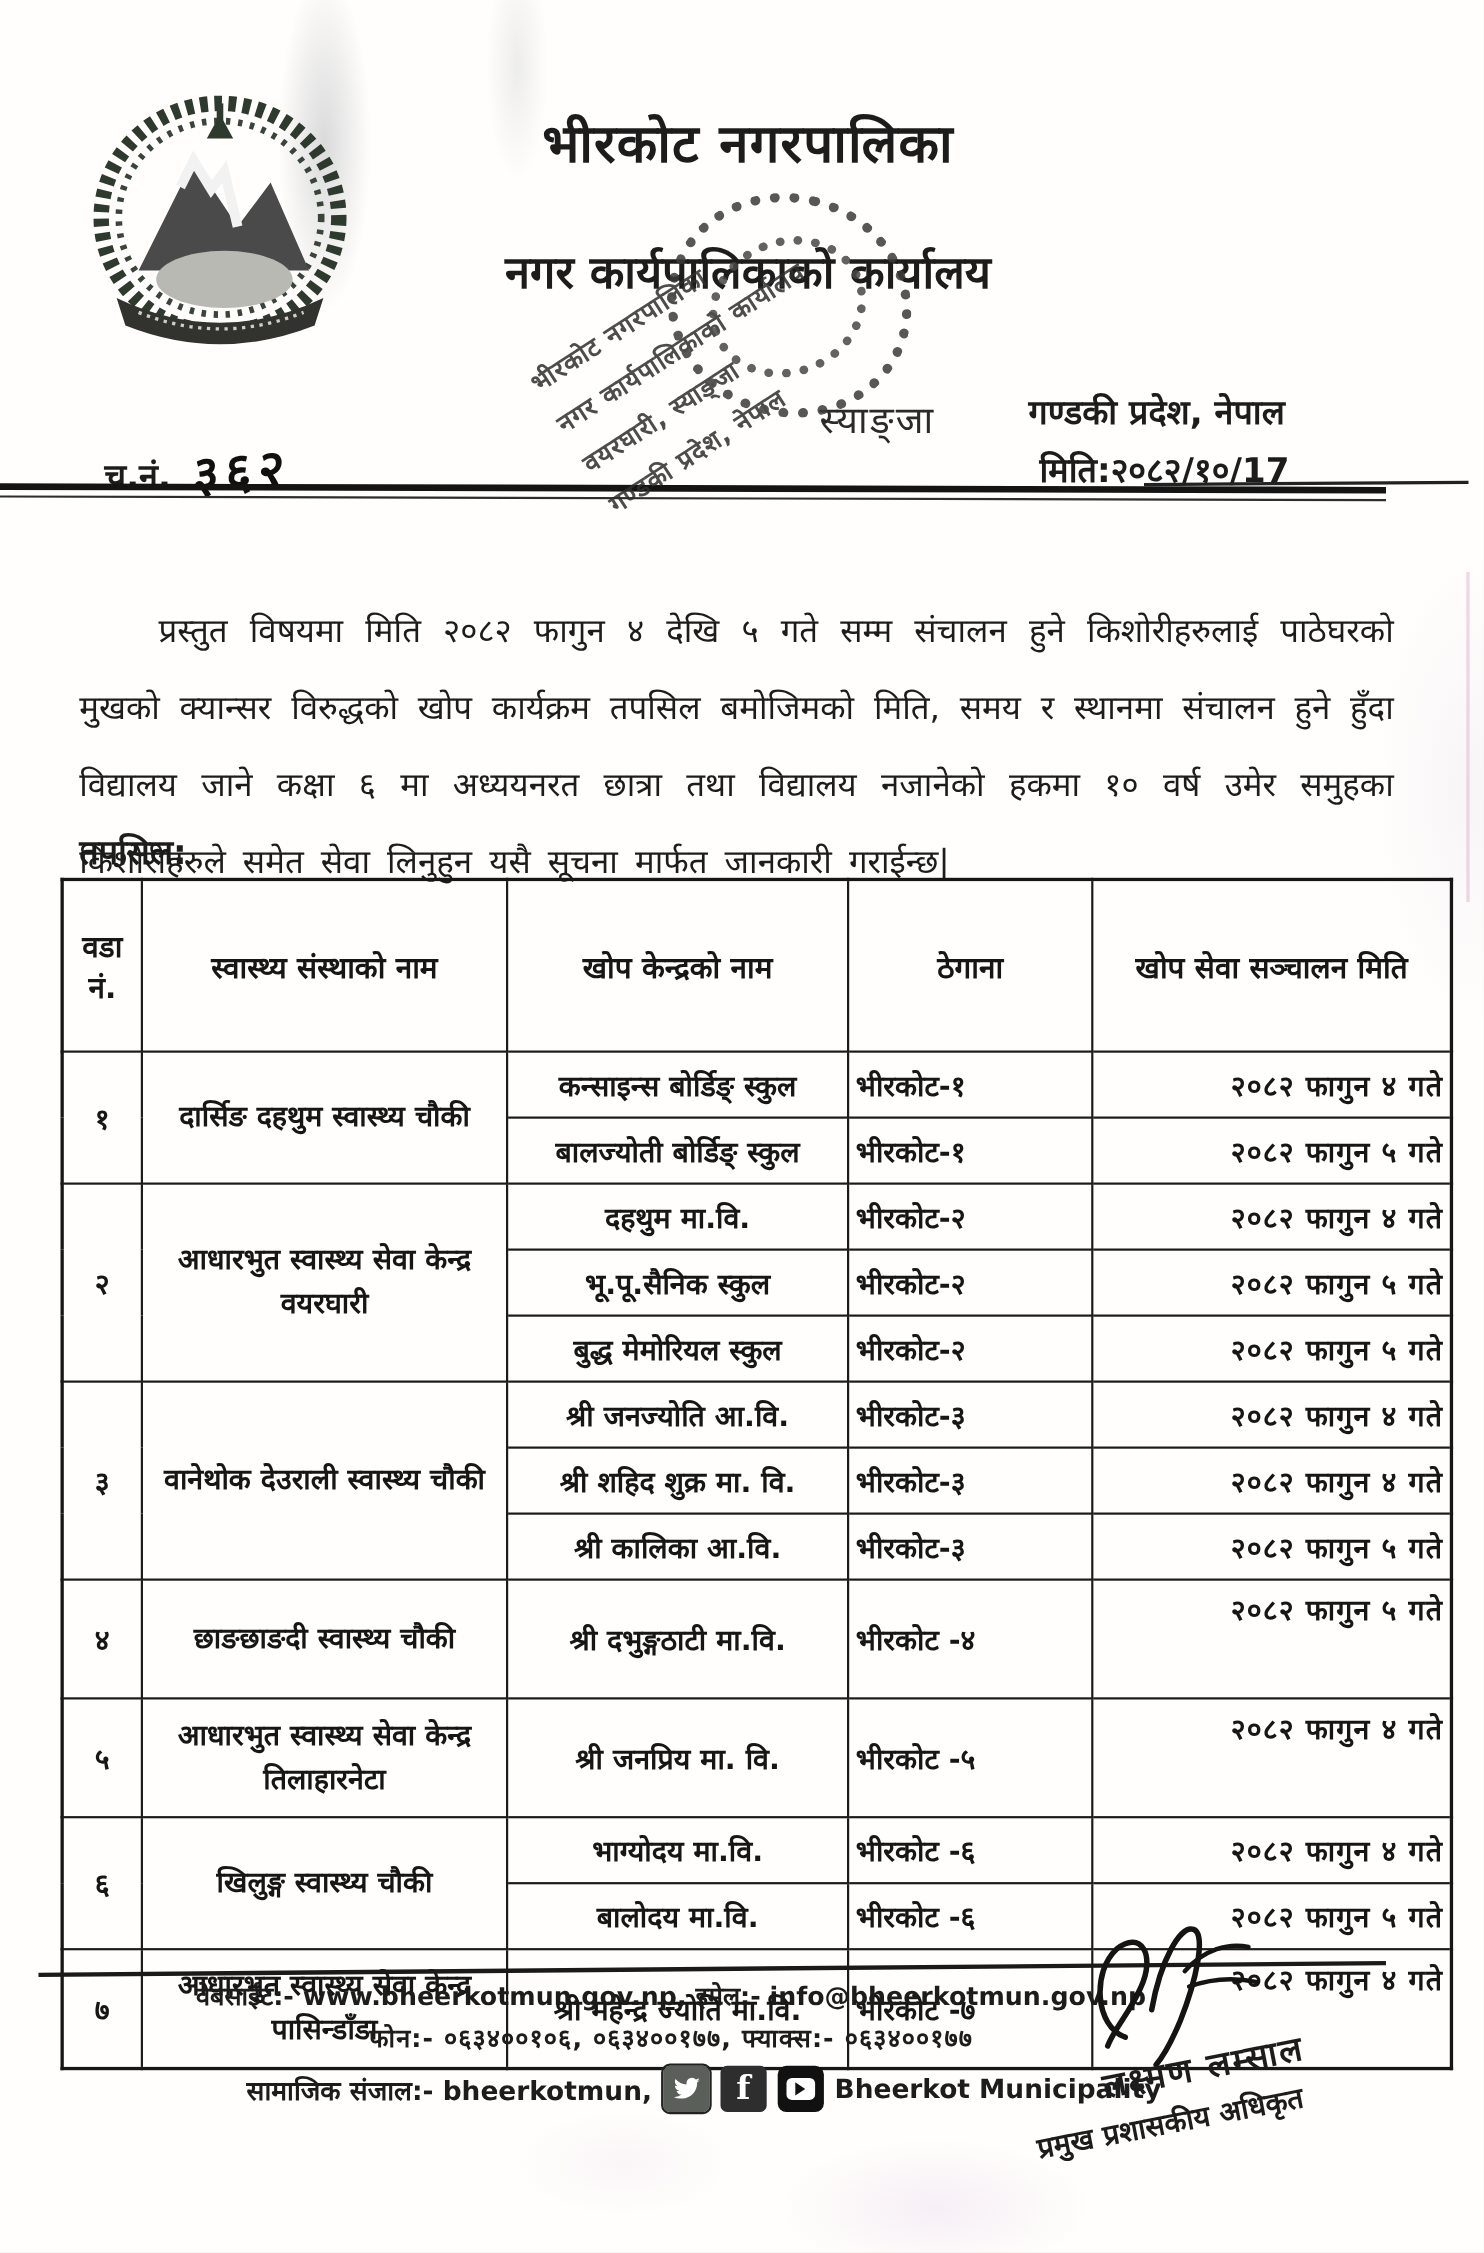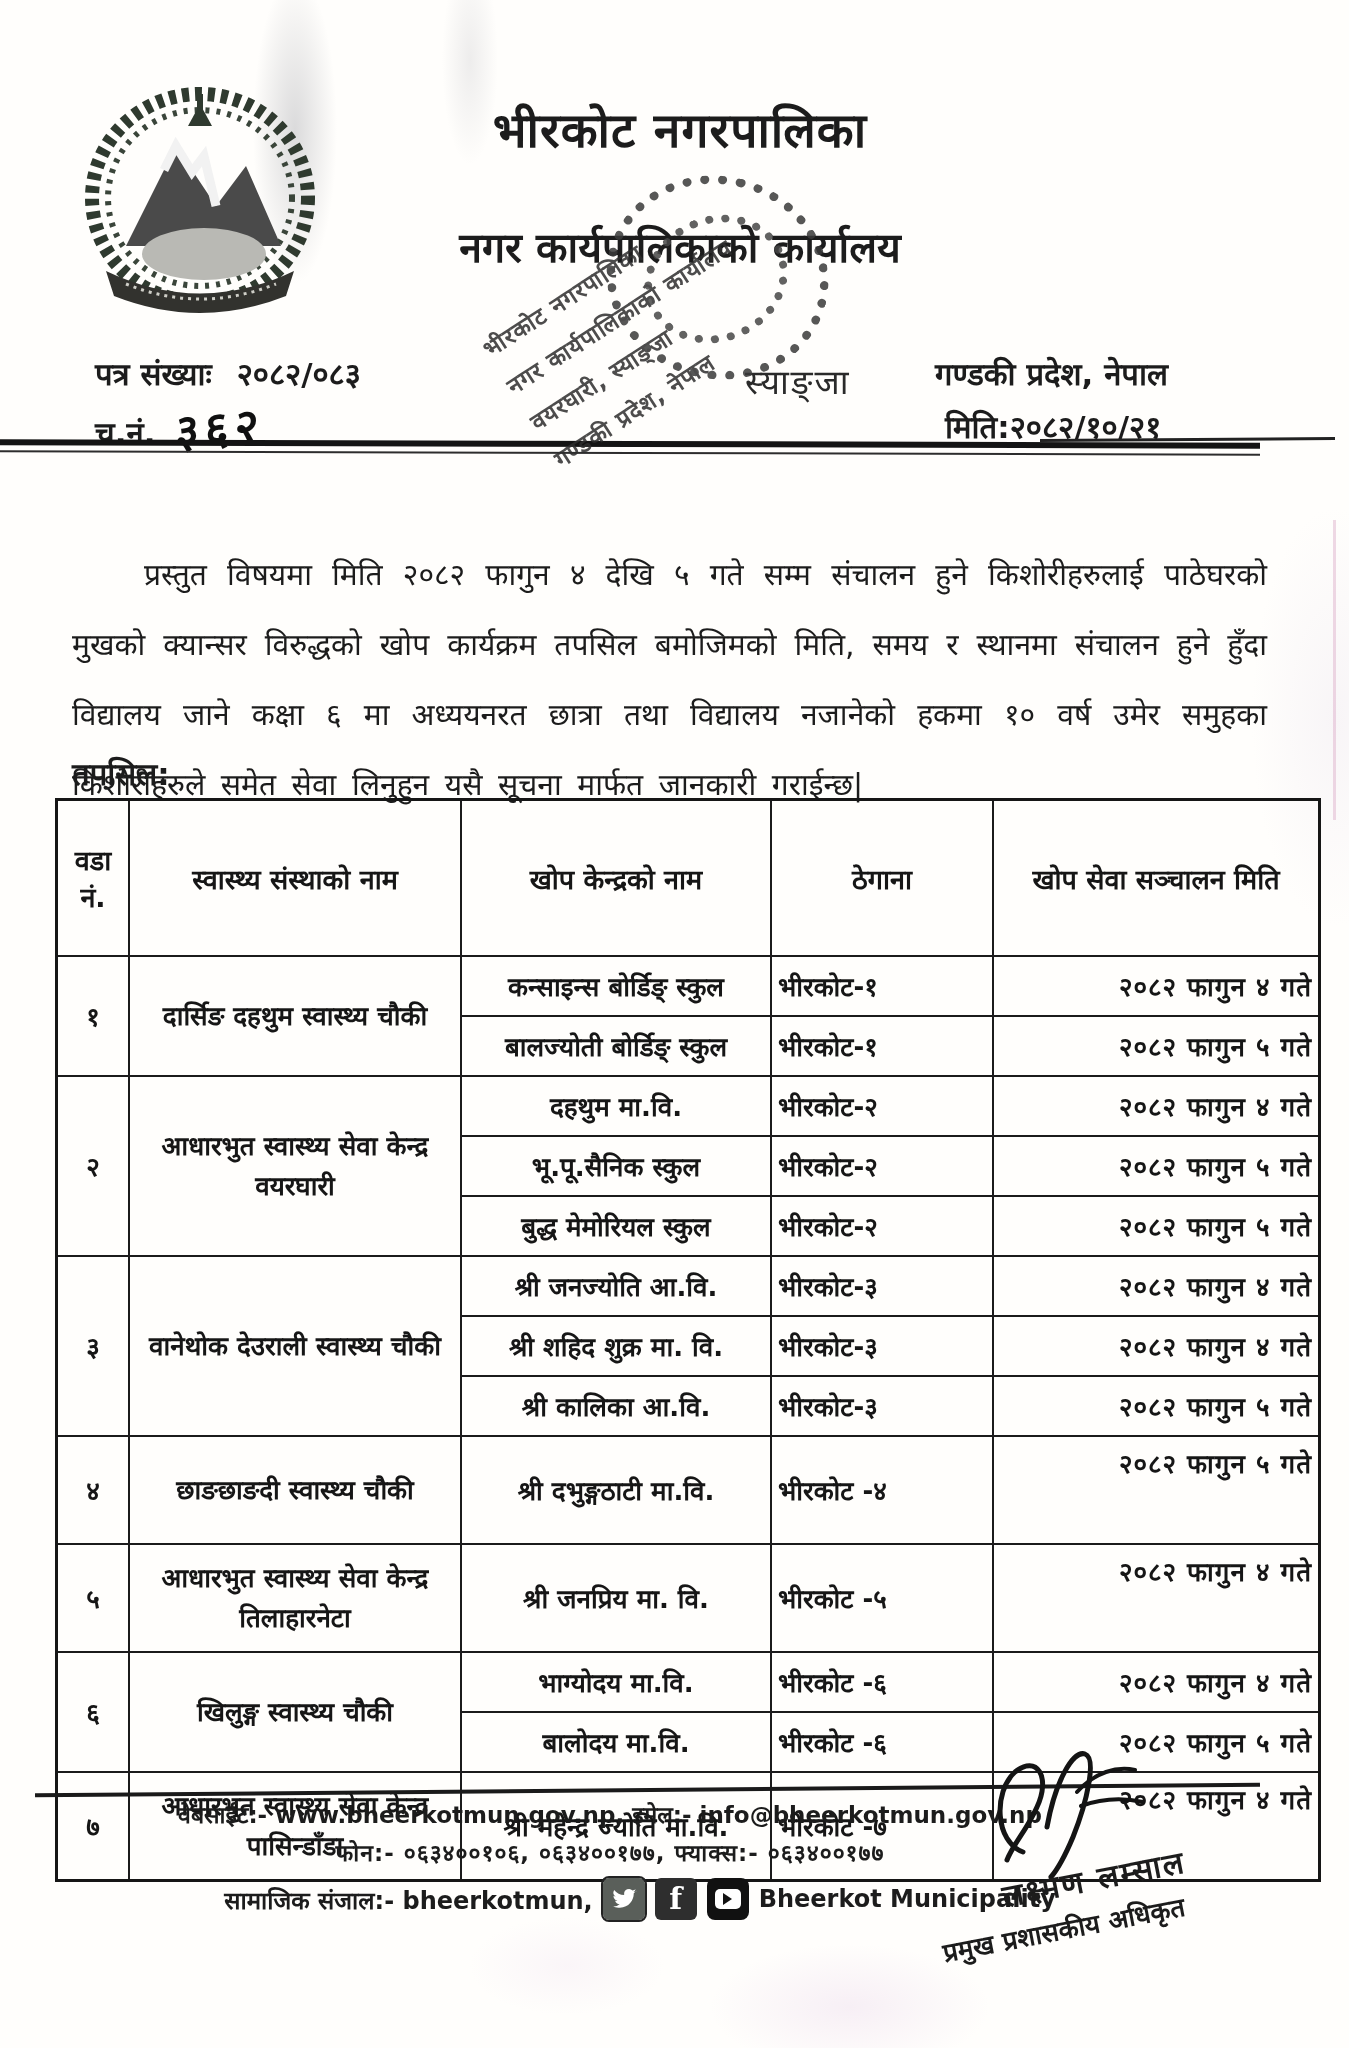--- a/index.html
+++ b/index.html
@@ -95,29 +95,25 @@
     <div class="stamp-ring"></div>
     <div class="stamp-core"></div>
     <div class="stamp-text">
       <div>भीरकोट नगरपालिका</div>
       <div>नगर कार्यपालिकाको कार्यालय</div>
       <div>वयरघारी, स्याङ्जा</div>
       <div>गण्डकी प्रदेश, नेपाल</div>
     </div>
   </div>
 
-  <div class="abs meta-left-1">
-    <span>पत्र संख्याः</span>
-    <span style="margin-left:14px;">२०८२/०८३</span>
-  </div>
   <div class="abs meta-left-2">
     <span>च.नं.</span><span class="handwritten">३६२</span>
   </div>
   <div class="abs meta-right-1">गण्डकी प्रदेश, नेपाल</div>
-  <div class="abs meta-right-2">मिति:२०८२/१०/२१</div>
+  <div class="abs meta-right-2">मिति:२०८२/१०/17</div>
   <div class="abs date-underline"></div>
 
   <div class="abs rule-main"></div>
   <div class="abs rule-sub"></div>
 
   <div class="abs notice-body">प्रस्तुत विषयमा मिति २०८२ फागुन ४ देखि ५ गते सम्म संचालन हुने किशोरीहरुलाई पाठेघरको मुखको क्यान्सर विरुद्धको खोप कार्यक्रम तपसिल बमोजिमको मिति, समय र स्थानमा संचालन हुने हुँदा विद्यालय जाने कक्षा ६ मा अध्ययनरत छात्रा तथा विद्यालय नजानेको हकमा १० वर्ष उमेर समुहका किशोरीहरुले समेत सेवा लिनुहुन यसै सूचना मार्फत जानकारी गराईन्छ|</div>
   <div class="abs tapasil">तपसिल:</div>
 
   <table class="abs sched">
     <thead>

